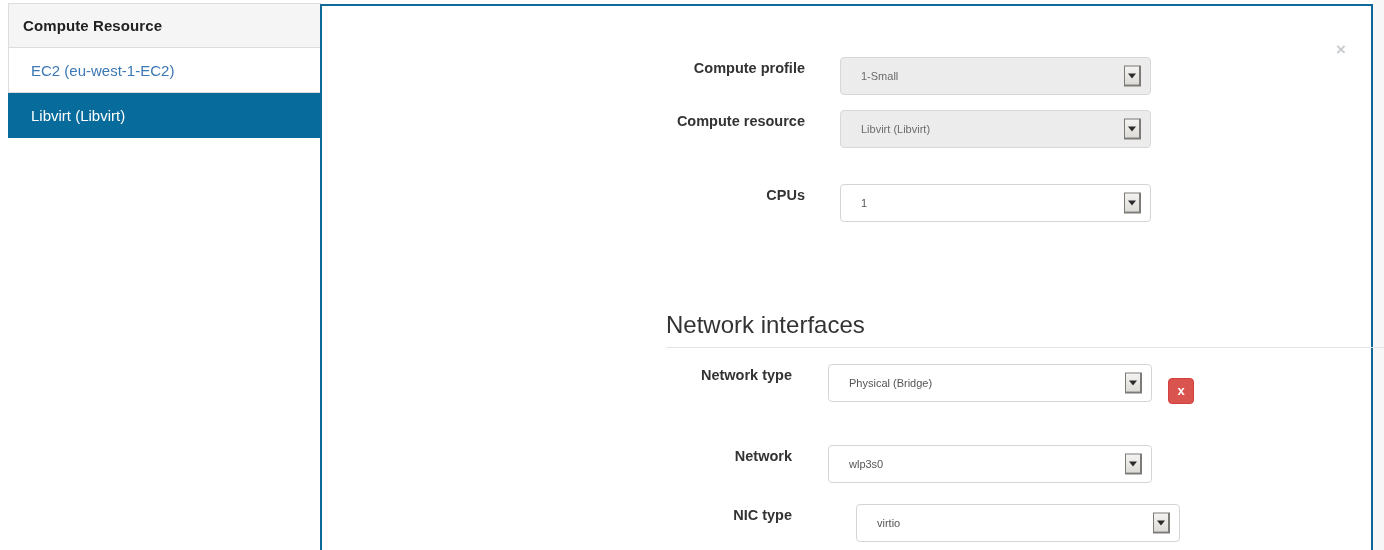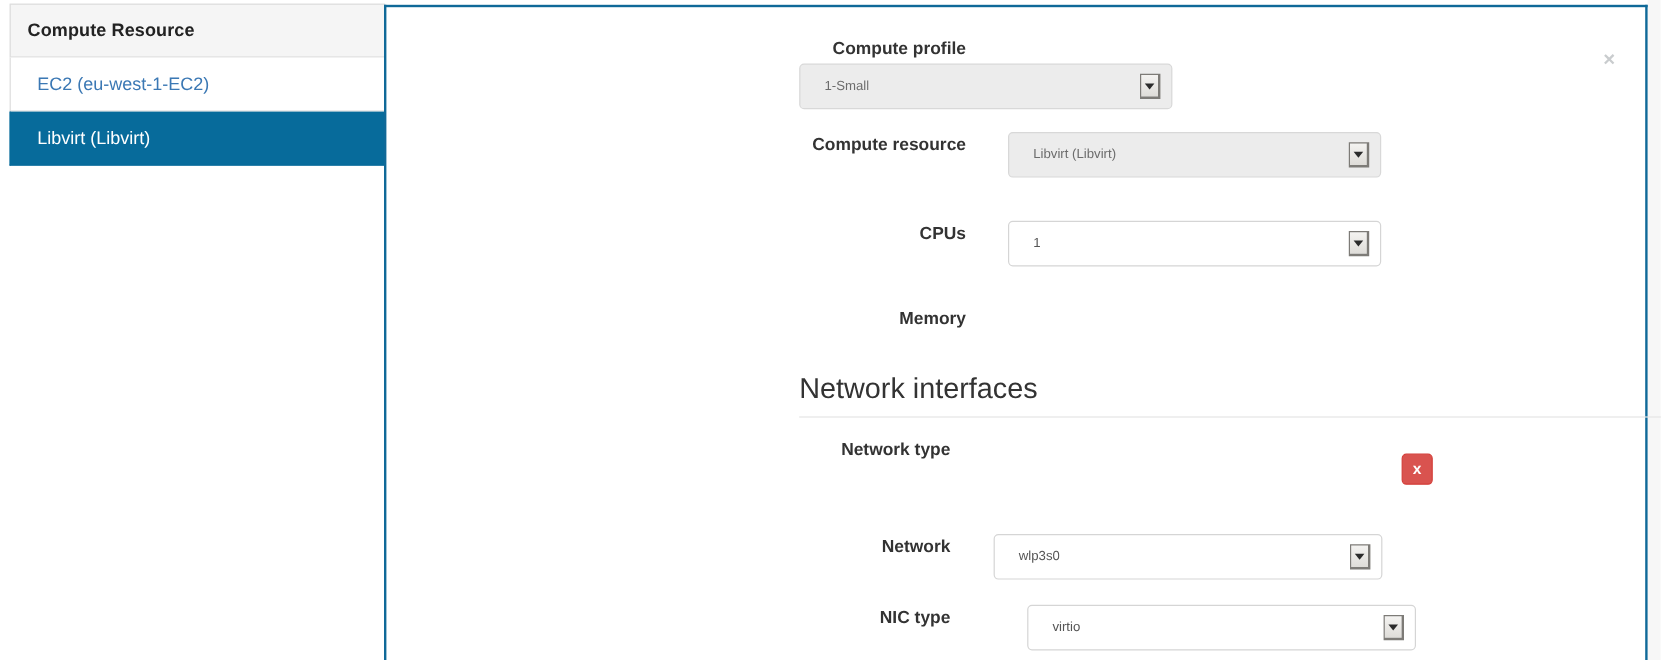--- a/index.html
+++ b/index.html
@@ -167,21 +167,21 @@
   .select-arrow i {
     display: block;
     width: 0;
     height: 0;
     border-left: 4px solid transparent;
     border-right: 4px solid transparent;
     border-top: 5px solid #2b2b2b;
   }
 
   
-  #row-compute-profile { left: 344px; top: 24px; flex-direction: column; }
+  #row-compute-profile { left: 344px; top: 51px; }
   #row-compute-resource { left: 344px; top: 104px; }
   #row-cpus { left: 344px; top: 178px; }
   #row-memory { left: 344px; top: 249px; }
   .g1 .form-label { width: 139px; margin-right: 35px; }
   .g1 .select-wrap { width: 311px; }
 
   
   #section-network {
     position: absolute;
     left: 344px;
@@ -277,30 +277,35 @@
     <div class="form-label">CPUs</div>
     <div class="select-wrap">
       <span class="select-value">1</span>
       <span class="select-arrow">
           <i></i>
         </span>
     </div>
   </div>
 
   <div class="form-row g1" id="row-memory">
-    <div class="form-label">Memory</div>
   </div>
 
   <div id="section-network">
     <h2 id="section-network-title">Network interfaces</h2>
     <div id="section-network-rule"></div>
   </div>
 
   <div class="form-row g2" id="row-network-type">
     <div class="form-label">Network type</div>
+    <div class="select-wrap">
+      <span class="select-value">Physical (Bridge)</span>
+      <span class="select-arrow">
+          <i></i>
+        </span>
+    </div>
   </div>
 
   <button id="remove-nic-button">x</button>
 
   <div class="form-row g2" id="row-network">
     <div class="form-label">Network</div>
     <div class="select-wrap">
       <span class="select-value">wlp3s0</span>
       <span class="select-arrow">
           <i></i>

